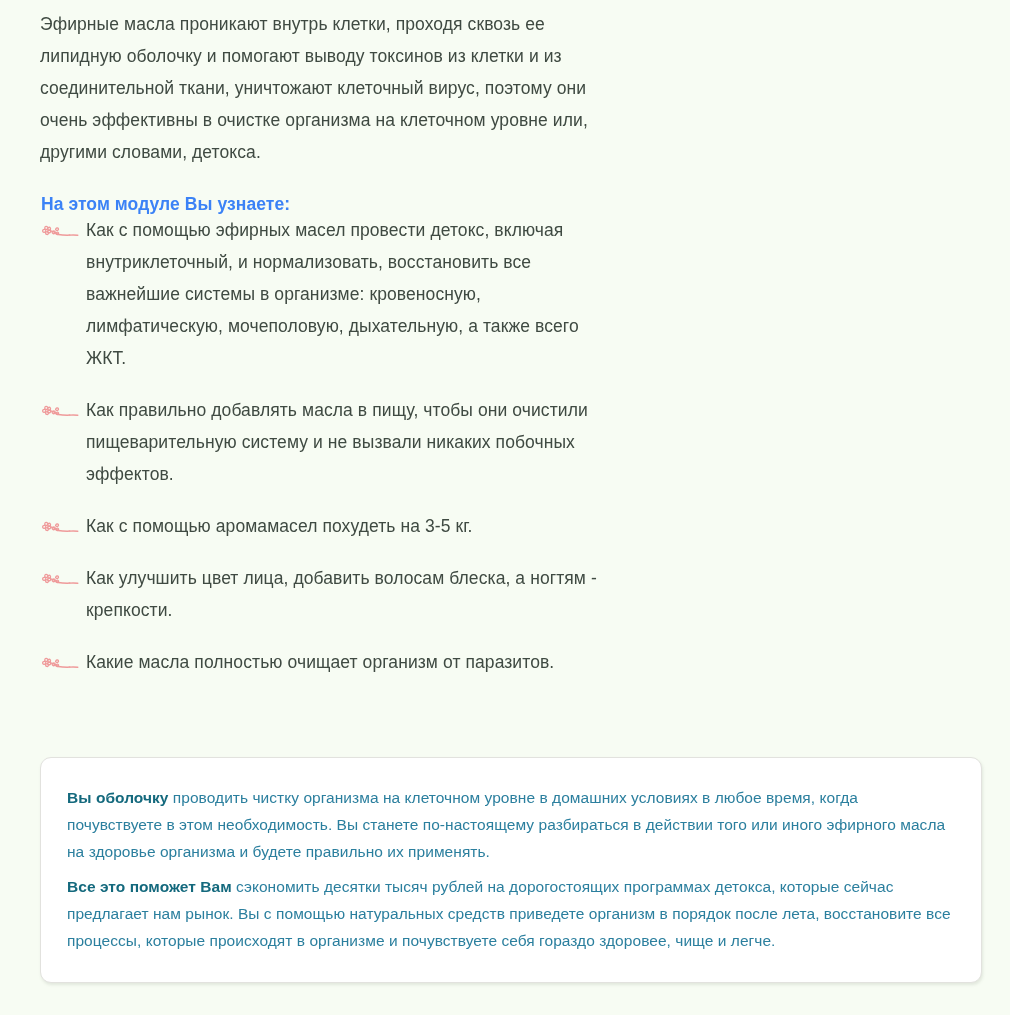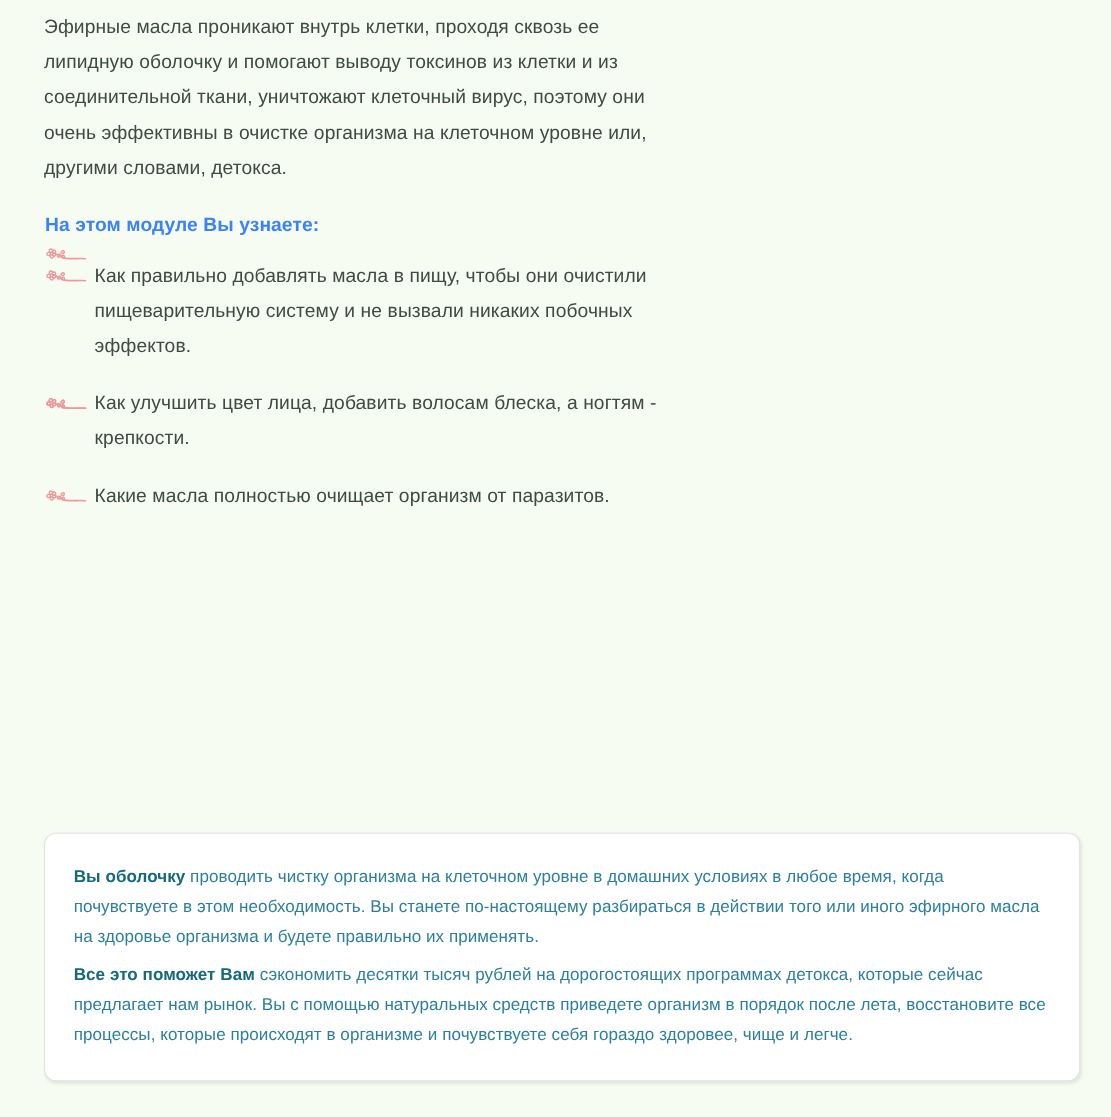--- a/index.html
+++ b/index.html
@@ -128,20 +128,21 @@
             <path d="M4.6 10.2c.4 1.4 1.9 1.7 2.6.7.7-1 .1-2.3-1.1-2.3-1.1 0-1.7.8-1.5 1.6z"></path>
             <path d="M11.6 8.4c1.3-.8 2.7-.2 2.6 1-.1 1.2-1.6 1.8-2.5.9-.8-.8-.7-1.6-.1-1.9z"></path>
             <path d="M14.8 5.9c.7-1.3 2.2-1.3 2.6-.2.4 1.1-.7 2.1-1.8 1.7-1-.3-1.2-1-.8-1.5z"></path>
             <path d="M15.1 11.1c1 .9 2.4.5 2.5-.6.1-1.2-1.2-1.9-2.1-1.1-.8.6-.9 1.3-.4 1.7z"></path>
             <path d="M9.8 7.9c2.3.6 4.6 1.6 6.6 3"></path>
             <path d="M17.2 11.6c3.9.5 7.7.6 11.6.5" stroke-width="1.5"></path>
             <path d="M28.8 12.1c2.8-.1 5.4-.1 8 .1" stroke-width="1.4"></path>
           </g>
         </svg>
       </span>
+      <span>Как с помощью эфирных масел провести детокс, включая внутриклеточный, и нормализовать, восстановить все важнейшие системы в организме: кровеносную, лимфатическую, мочеполовую, дыхательную, а также всего ЖКТ.</span>
     </li>
 
     <li class="benefit-item">
       <span class="bullet-ornament">
         <svg viewBox="0 0 38 18" width="38" height="18" aria-hidden="true">
           <g fill="none" stroke="#ef9a9a" stroke-width="1.3" stroke-linecap="round">
             <path d="M4 6.5c-1.6-.3-2.6.6-2.3 1.8.3 1.2 1.9 1.4 2.7.5.8-.9.4-2.2-.4-2.3z"></path>
             <path d="M6.6 4.2c-.9-1.2-2.4-1-2.8.2-.4 1.1.7 2.2 1.9 1.9 1.1-.3 1.5-1.3.9-2.1z"></path>
             <path d="M9.4 6.6c.6-1.4-.4-2.6-1.6-2.3-1.2.3-1.5 1.8-.5 2.6.9.7 1.9.4 2.1-.3z"></path>
             <path d="M7.4 9.6c1.4.5 2.6-.5 2.2-1.7-.4-1.2-1.9-1.4-2.6-.4-.7.9-.3 1.9.4 2.1z"></path>
@@ -169,20 +170,21 @@
             <path d="M4.6 10.2c.4 1.4 1.9 1.7 2.6.7.7-1 .1-2.3-1.1-2.3-1.1 0-1.7.8-1.5 1.6z"></path>
             <path d="M11.6 8.4c1.3-.8 2.7-.2 2.6 1-.1 1.2-1.6 1.8-2.5.9-.8-.8-.7-1.6-.1-1.9z"></path>
             <path d="M14.8 5.9c.7-1.3 2.2-1.3 2.6-.2.4 1.1-.7 2.1-1.8 1.7-1-.3-1.2-1-.8-1.5z"></path>
             <path d="M15.1 11.1c1 .9 2.4.5 2.5-.6.1-1.2-1.2-1.9-2.1-1.1-.8.6-.9 1.3-.4 1.7z"></path>
             <path d="M9.8 7.9c2.3.6 4.6 1.6 6.6 3"></path>
             <path d="M17.2 11.6c3.9.5 7.7.6 11.6.5" stroke-width="1.5"></path>
             <path d="M28.8 12.1c2.8-.1 5.4-.1 8 .1" stroke-width="1.4"></path>
           </g>
         </svg>
       </span>
+      <span>Как с помощью аромамасел похудеть на 3-5 кг.</span>
     </li>
 
     <li class="benefit-item">
       <span class="bullet-ornament">
         <svg viewBox="0 0 38 18" width="38" height="18" aria-hidden="true">
           <g fill="none" stroke="#ef9a9a" stroke-width="1.3" stroke-linecap="round">
             <path d="M4 6.5c-1.6-.3-2.6.6-2.3 1.8.3 1.2 1.9 1.4 2.7.5.8-.9.4-2.2-.4-2.3z"></path>
             <path d="M6.6 4.2c-.9-1.2-2.4-1-2.8.2-.4 1.1.7 2.2 1.9 1.9 1.1-.3 1.5-1.3.9-2.1z"></path>
             <path d="M9.4 6.6c.6-1.4-.4-2.6-1.6-2.3-1.2.3-1.5 1.8-.5 2.6.9.7 1.9.4 2.1-.3z"></path>
             <path d="M7.4 9.6c1.4.5 2.6-.5 2.2-1.7-.4-1.2-1.9-1.4-2.6-.4-.7.9-.3 1.9.4 2.1z"></path>

